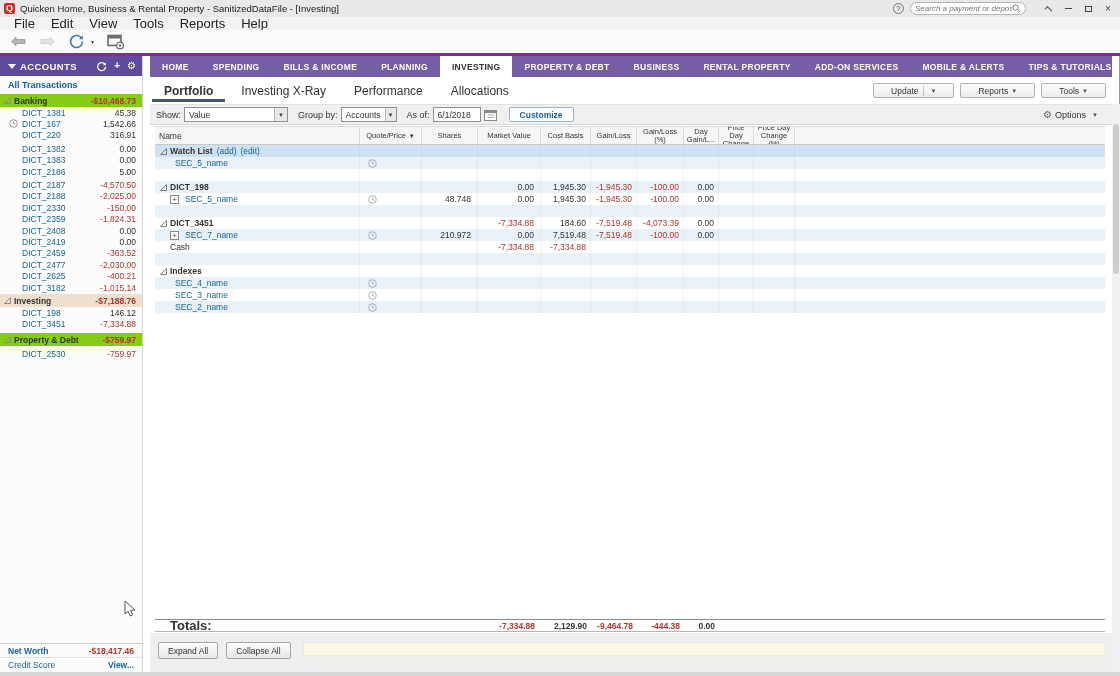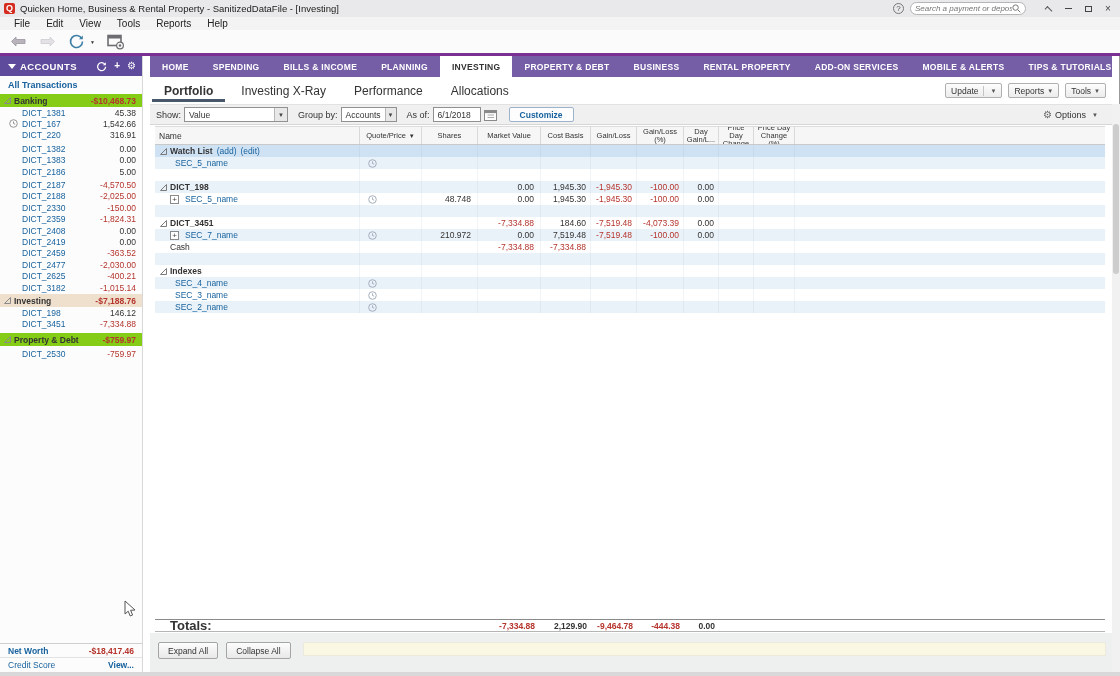--- a/index.html
+++ b/index.html
@@ -23,21 +23,21 @@
   .mag { flex:0 0 auto; }
   .winbtn { width:16px; height:13px; display:flex; align-items:center; justify-content:center;
             font-size:10px; color:#444; margin-left:4px; }
   .chevup { width:7px; height:4px; border-left:1px solid #555; border-top:1px solid #555; transform:rotate(45deg); margin-top:3px;}
   .minbar { width:7px; height:1px; background:#444; }
   .restbox { width:7px; height:6px; border:1px solid #444; }
 
   
   .menubar { position:absolute; left:0; top:17px; width:1120px; height:13px; background:#f4f3f4;
              display:flex; align-items:center; padding-left:6px; }
-  .menuitem { font-size:10px; color:#222; padding:0 8px; }
+  .menuitem { font-size:13px; color:#222; padding:0 8px; }
 
   
   .toolbar { position:absolute; left:0; top:30px; width:1120px; height:23px; background:#fbfbfb;
              display:flex; align-items:center; padding-left:10px; gap:12px; }
   .accentline { position:absolute; left:0; top:53px; width:1120px; height:3px; background:#7d3094; }
 
   
   .sidebar { position:absolute; left:0; top:56px; width:143px; height:616px; background:#fcfcfc;
              border-right:1px solid #d8d8d8; display:flex; flex-direction:column; }
   .acchdr { height:20px; background:#5f4b9b; color:#fff; display:flex; align-items:center;
@@ -75,21 +75,21 @@
   .navtab.active { background:#fff; color:#333; }
   .subnav { position:absolute; left:0; top:21px; right:0; height:27px; background:#fff; display:flex;
             align-items:center; }
   .subtab { font-size:12px; color:#333; padding:0 14px; height:100%; display:flex; align-items:center;
             position:relative; }
   .subtab.active { font-weight:bold; }
   .subtab.active::after { content:""; position:absolute; left:2px; right:2px; bottom:2px; height:3px;
                           background:#47586b; }
   .snspacer { flex:1; }
   .snbtn { height:15px; border:1px solid #b0b0b0; border-radius:2px; background:linear-gradient(#fdfdfd,#ececec);
-           font-size:8.5px; color:#333; display:flex; align-items:center; padding:0 5px; margin-right:6px; }
+           font-size:8.5px; color:#333; display:flex; align-items:center; padding:0 17px; margin-right:6px; }
   .snbtn .sep { width:1px; height:10px; background:#c4c4c4; margin:0 4px; }
   .caret { font-size:6px; color:#555; margin-left:3px; }
 
   
   .filterbar { position:absolute; left:0; top:48px; right:0; height:21px; background:#f0f0f1;
                border-top:1px solid #e2e2e2; border-bottom:1px solid #d6d6d6; display:flex;
                align-items:center; padding-left:6px; }
   .flabel { font-size:9px; color:#333; margin-right:3px; }
   .fsel { height:15px; background:#fff; border:1px solid #919191; display:flex; align-items:center;
           margin-right:10px; }

